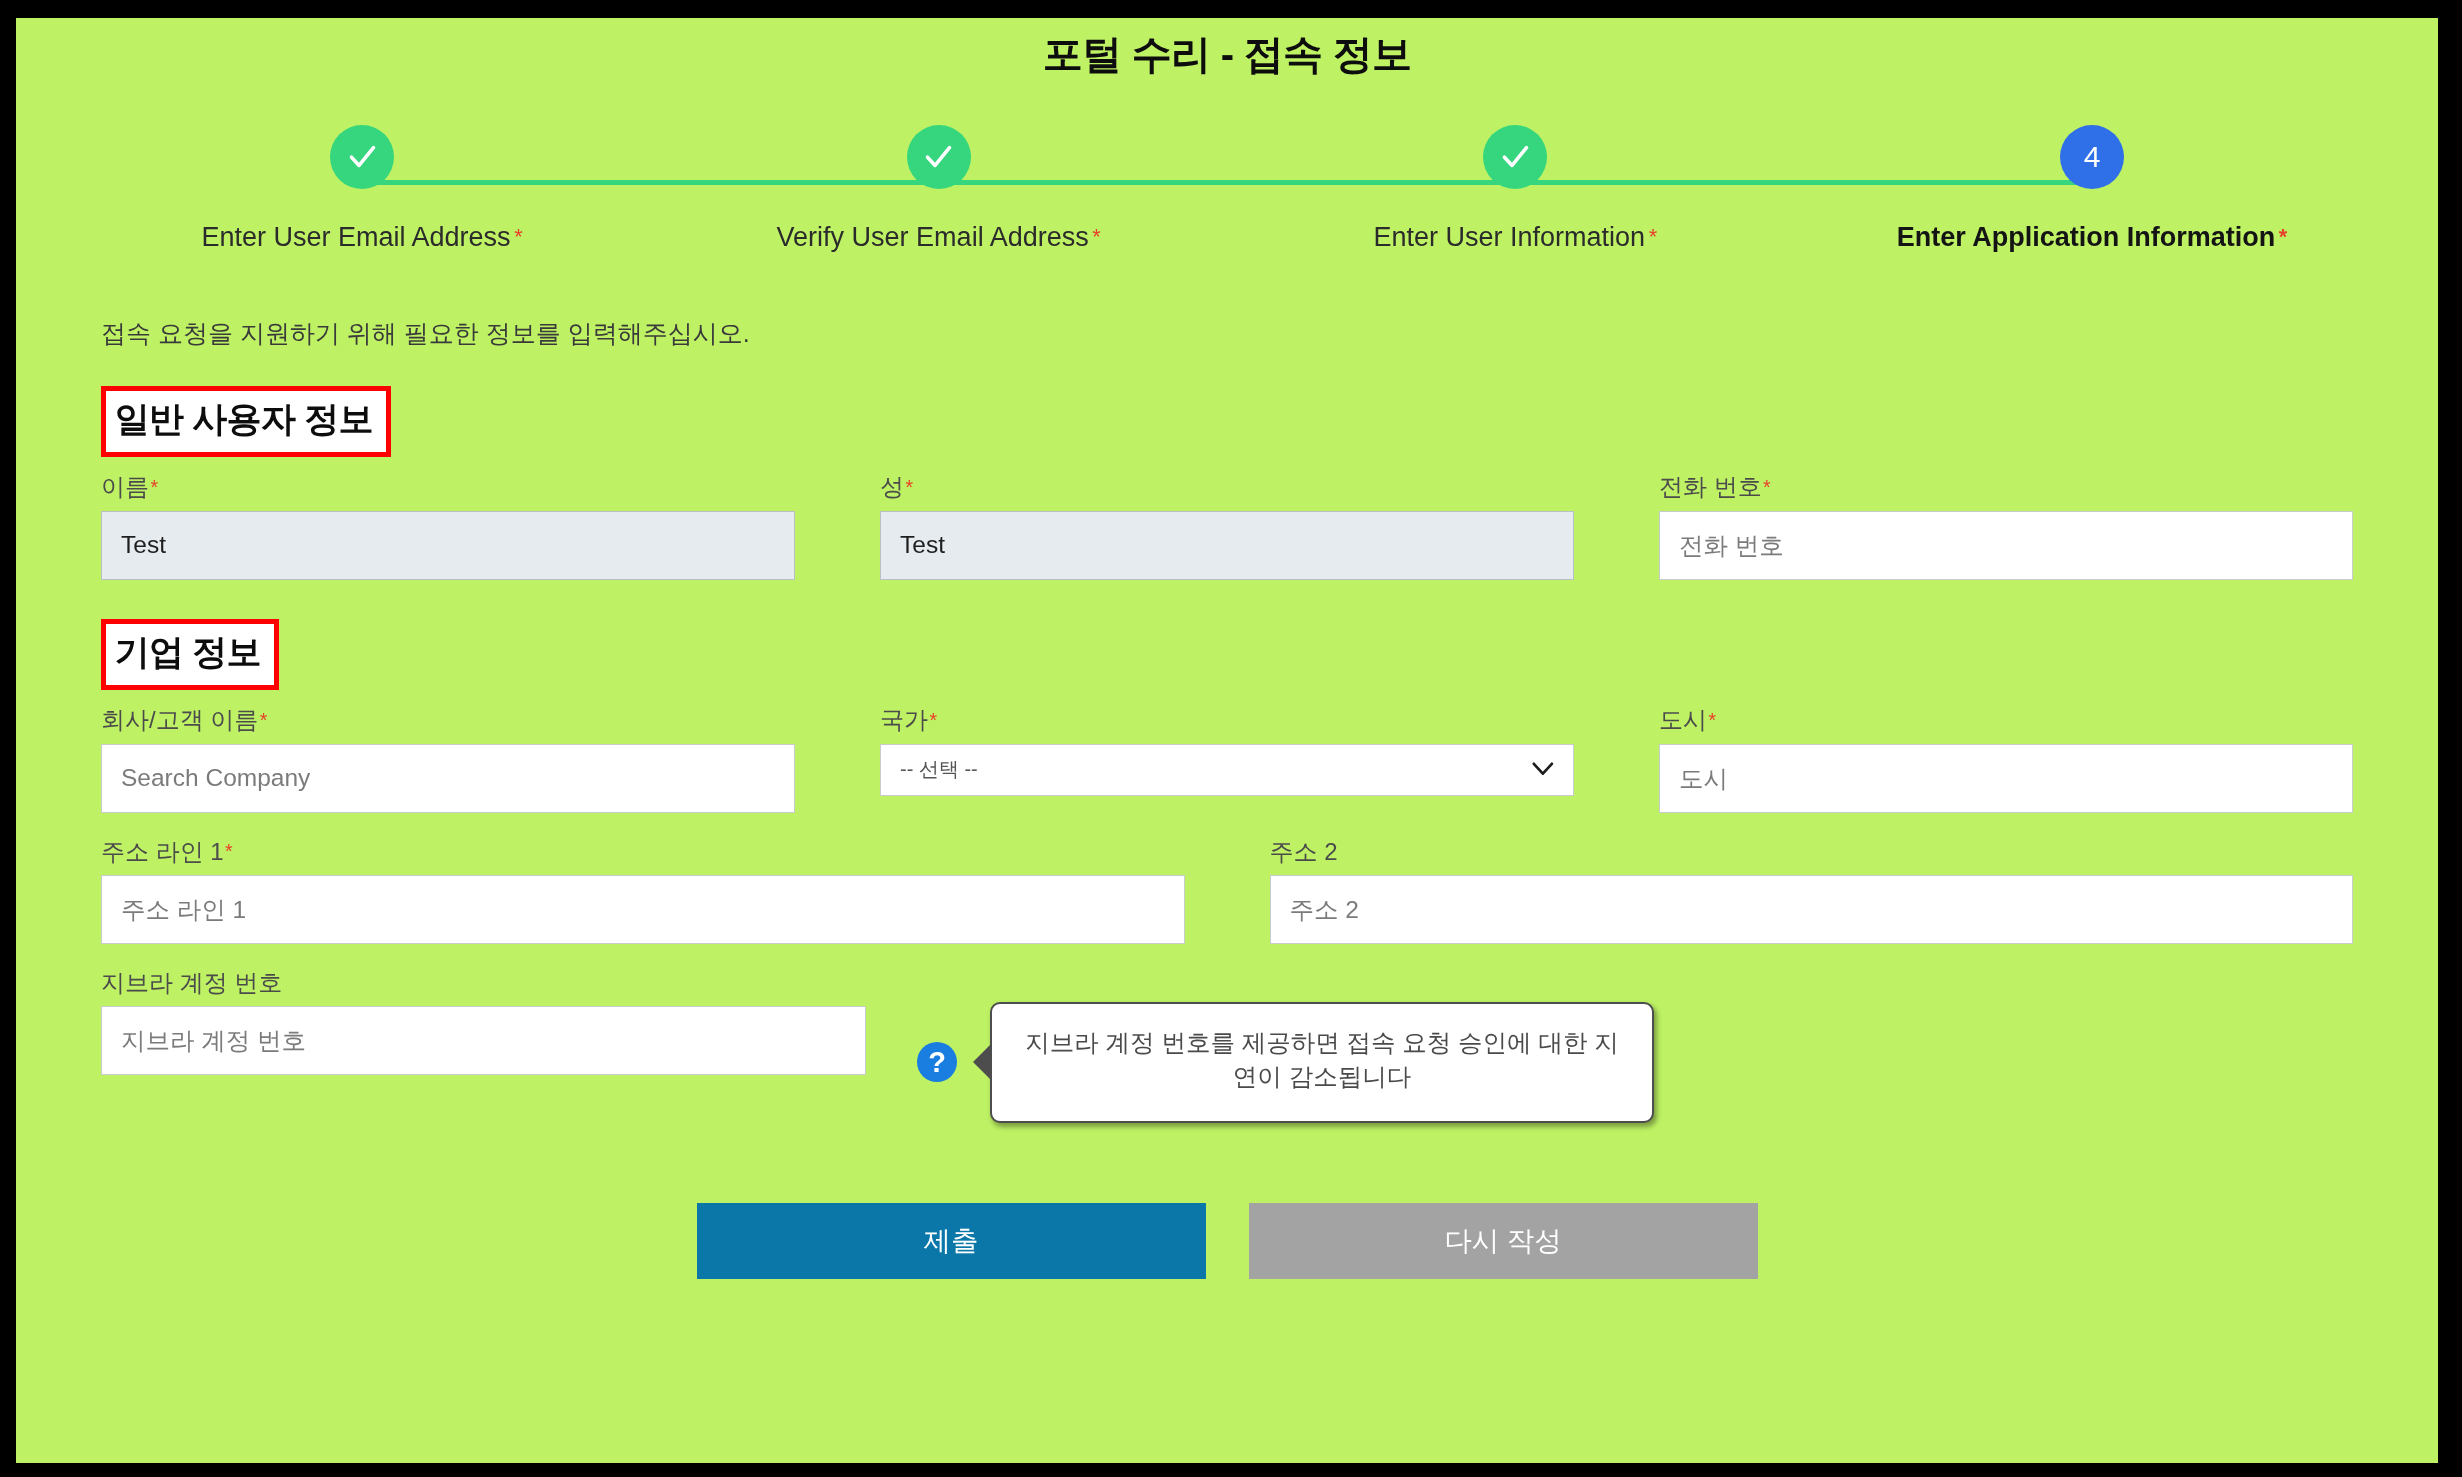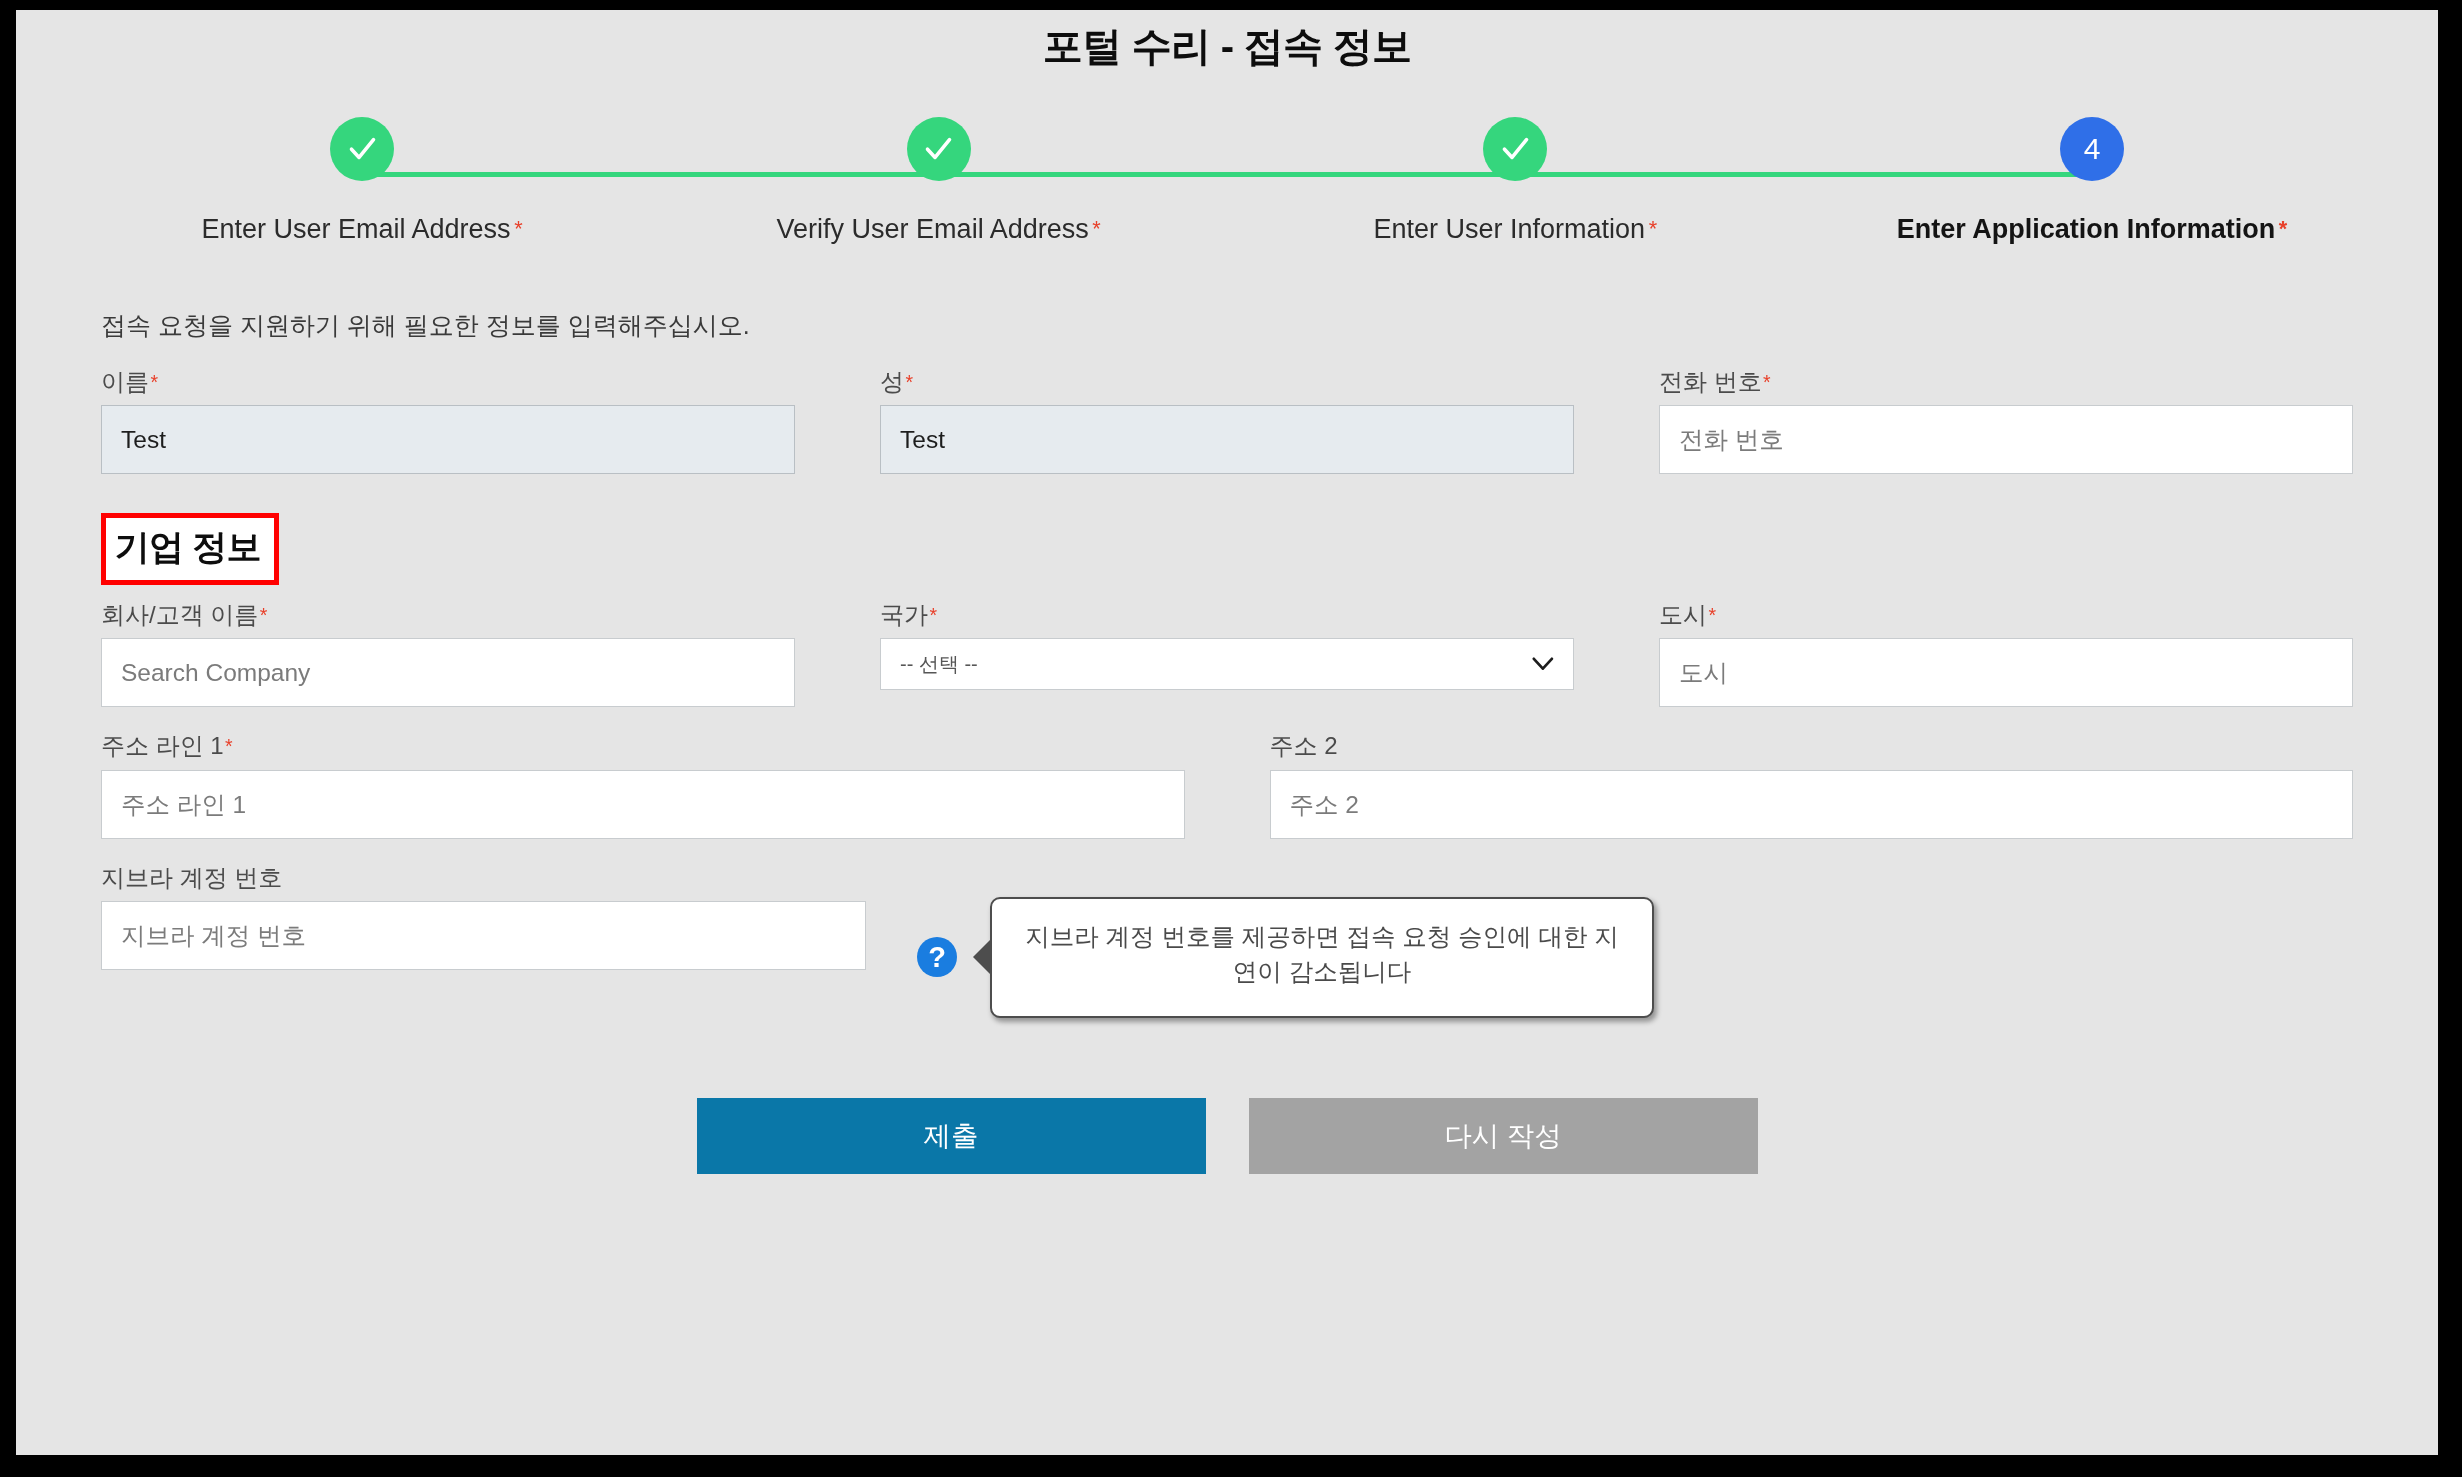--- a/index.html
+++ b/index.html
@@ -7,24 +7,24 @@
   html, body {
     width: 2462px;
     height: 1477px;
     background: #000000;
     font-family: "Liberation Sans", sans-serif;
   }
 
   #screen {
     position: absolute;
     left: 16px;
-    top: 10px;
+    top: 18px;
     width: 2422px;
     height: 1445px;
-    background: #e5e5e5;
+    background: #bef264;
     overflow: hidden;
   }
 
   
   .page-title {
     text-align: center;
     font-size: 40px;
     font-weight: bold;
     color: #0d0d0d;
     letter-spacing: -0.7px;
@@ -278,20 +278,25 @@
       </div>
 
     </div>
   </div>
 
   <div class="content">
 
     <div class="intro">접속 요청을 지원하기 위해 필요한 정보를 입력해주십시오.</div>
 
     
+    <div class="section-head-wrap">
+      <div class="section-head">
+        <span>일반 사용자 정보</span>
+      </div>
+    </div>
 
     <div class="row">
       <div class="field">
         <label class="field-label"><span>이름</span><span class="req">*</span></label>
         <div class="input filled">Test</div>
       </div>
       <div class="field">
         <label class="field-label"><span>성</span><span class="req">*</span></label>
         <div class="input filled">Test</div>
       </div>

